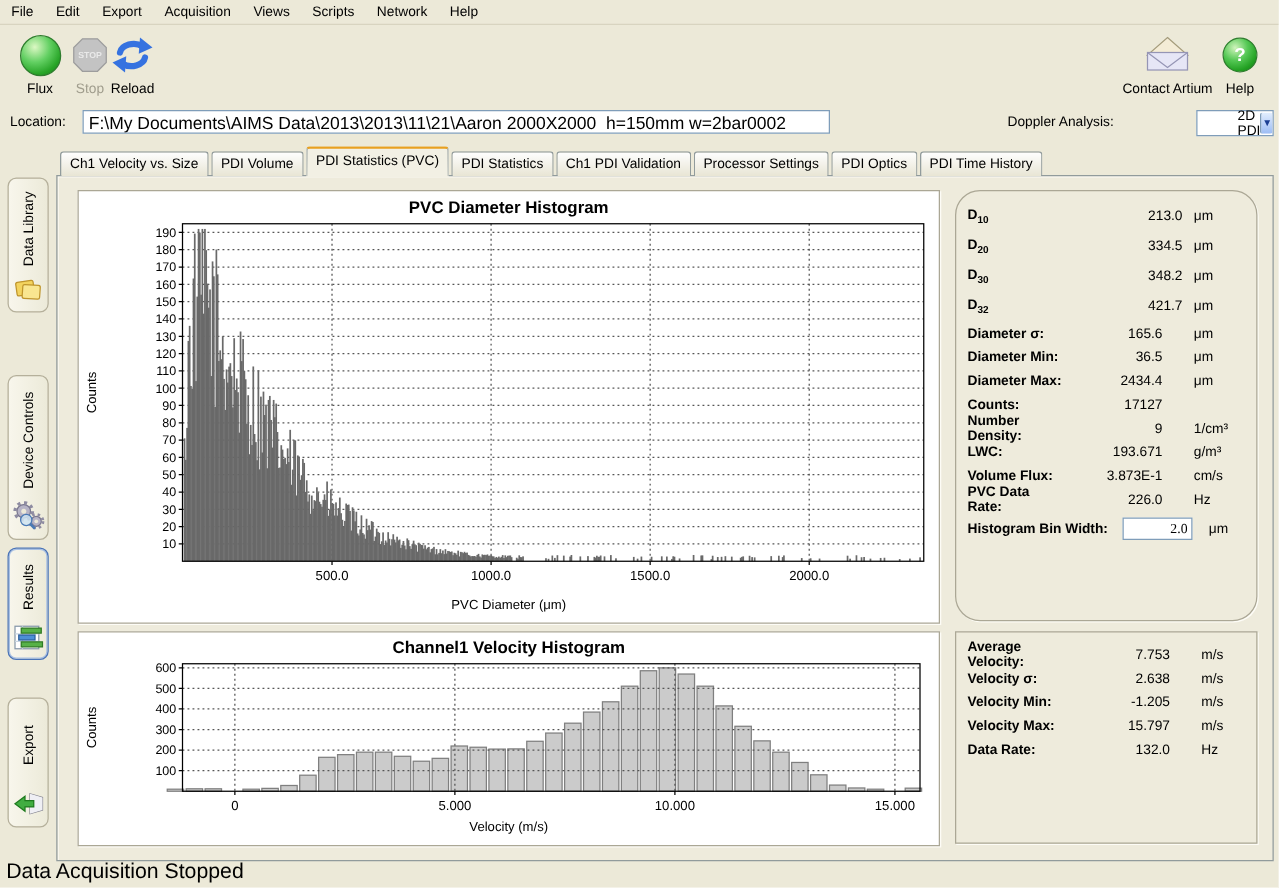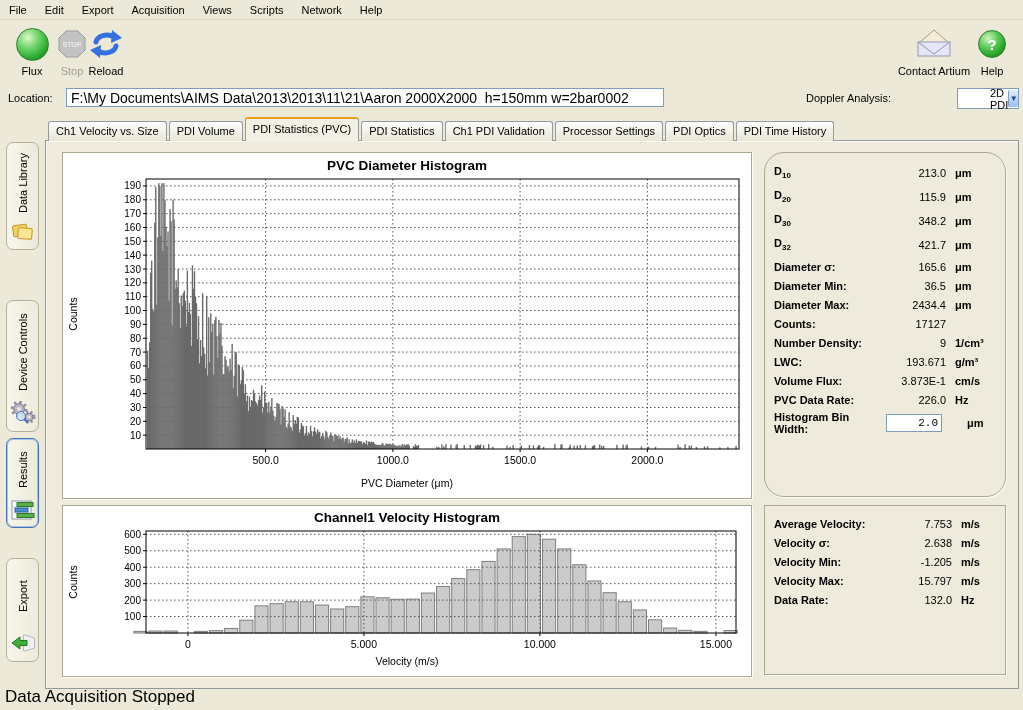--- a/index.html
+++ b/index.html
@@ -48,25 +48,25 @@
               writing-mode:vertical-rl;transform:rotate(180deg);font-size:11px;}
   .rail-icon{margin-top:4px;}
   
   .groupbox{position:absolute;border:1px solid #aba795;box-shadow:1px 1px 0 #fdfcf6;background:#fff;}
   .statbox{position:absolute;border:1px solid #aba795;box-shadow:1px 1px 0 #fdfcf6;background:#eeebdc;
            box-sizing:border-box;padding:8px 10px 0 9px;}
   .stat-row{display:flex;align-items:center;}
   .stat-row .lab{flex:1;font-weight:bold;}
   .stat-row .lab sub{font-size:8px;}
   .stat-row .val{width:62px;text-align:right;}
-  .stat-row .unit{width:40px;padding-left:9px;font-weight:bold;}
+  .stat-row .unit{width:40px;padding-left:9px;font-weight:normal;}
   .row-d{height:24px;}
-  .row-n{height:19px;}
+  .row-n{height:19px;gap:16px;}
   .binw-input{width:48px;height:14px;border:1px solid #7f9db9;background:#fff;text-align:right;
-              font-family:Liberation Mono, monospace;font-size:11px;padding:1px 3px;margin-right:16px;}
+              font-family:Liberation Serif, serif;font-size:11px;padding:1px 3px;margin-right:4px;}
   .statusbar{position:absolute;left:5px;bottom:3px;font-size:17px;}
   svg{display:block;}
 </style>
 </head>
 <body>
 
 <div class="app">
 
   <div class="menubar" id="menubar">
       <div class="menu-item">File</div>
@@ -625,21 +625,21 @@
         </svg>
       </div>
     <div class="statbox" id="statbox1" style="left:718px;top:11px;width:242px;height:345px;border-radius:20px;">
         <div class="stat-row row-d">
           <div class="lab"><span>D</span><sub>10</sub></div>
           <div class="val" style="width: 62px;">213.0</div>
           <div class="unit" style="width: 40px;">μm</div>
         </div>
         <div class="stat-row row-d">
           <div class="lab"><span>D</span><sub>20</sub></div>
-          <div class="val" style="width: 62px;">115.9</div>
+          <div class="val" style="width: 62px;">334.5</div>
           <div class="unit" style="width: 40px;">μm</div>
         </div>
         <div class="stat-row row-d">
           <div class="lab"><span>D</span><sub>30</sub></div>
           <div class="val" style="width: 62px;">348.2</div>
           <div class="unit" style="width: 40px;">μm</div>
         </div>
         <div class="stat-row row-d">
           <div class="lab"><span>D</span><sub>32</sub></div>
           <div class="val" style="width: 62px;">421.7</div>

